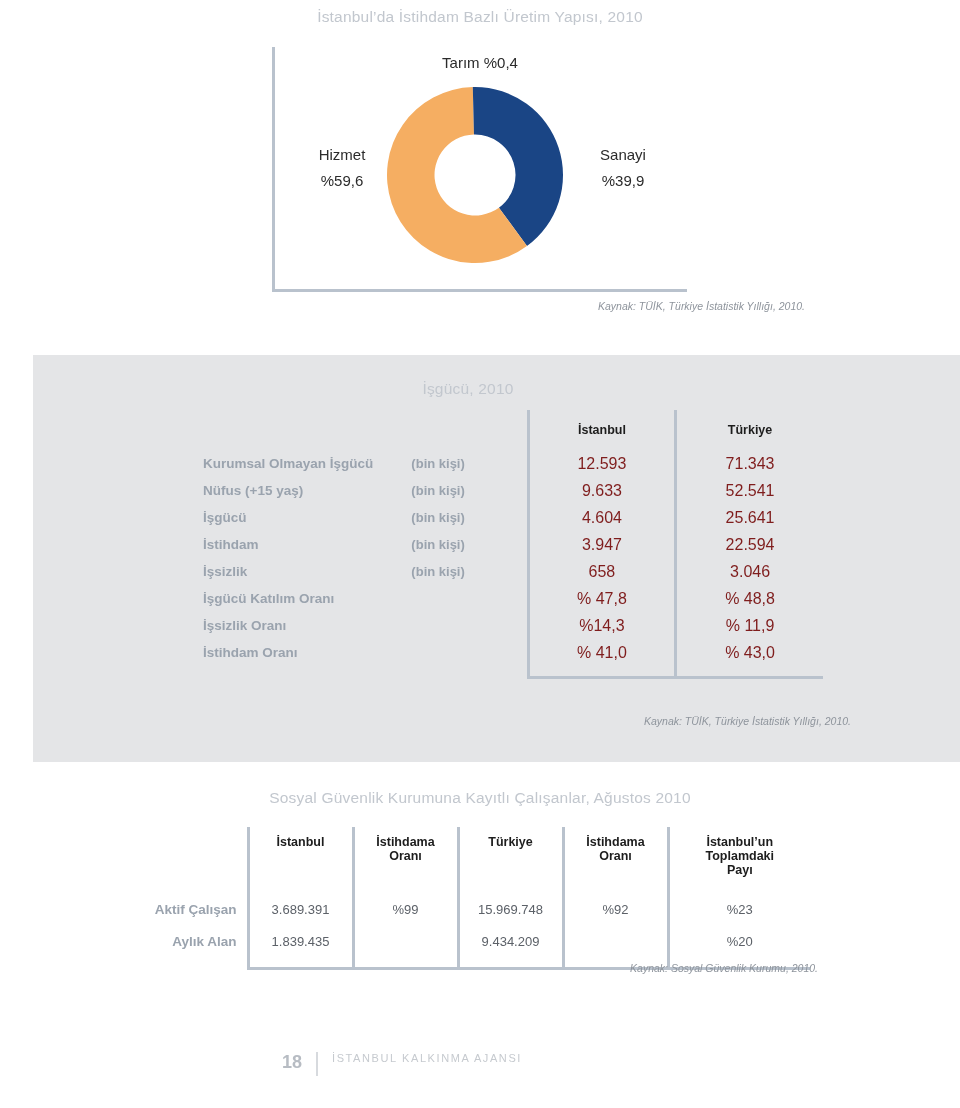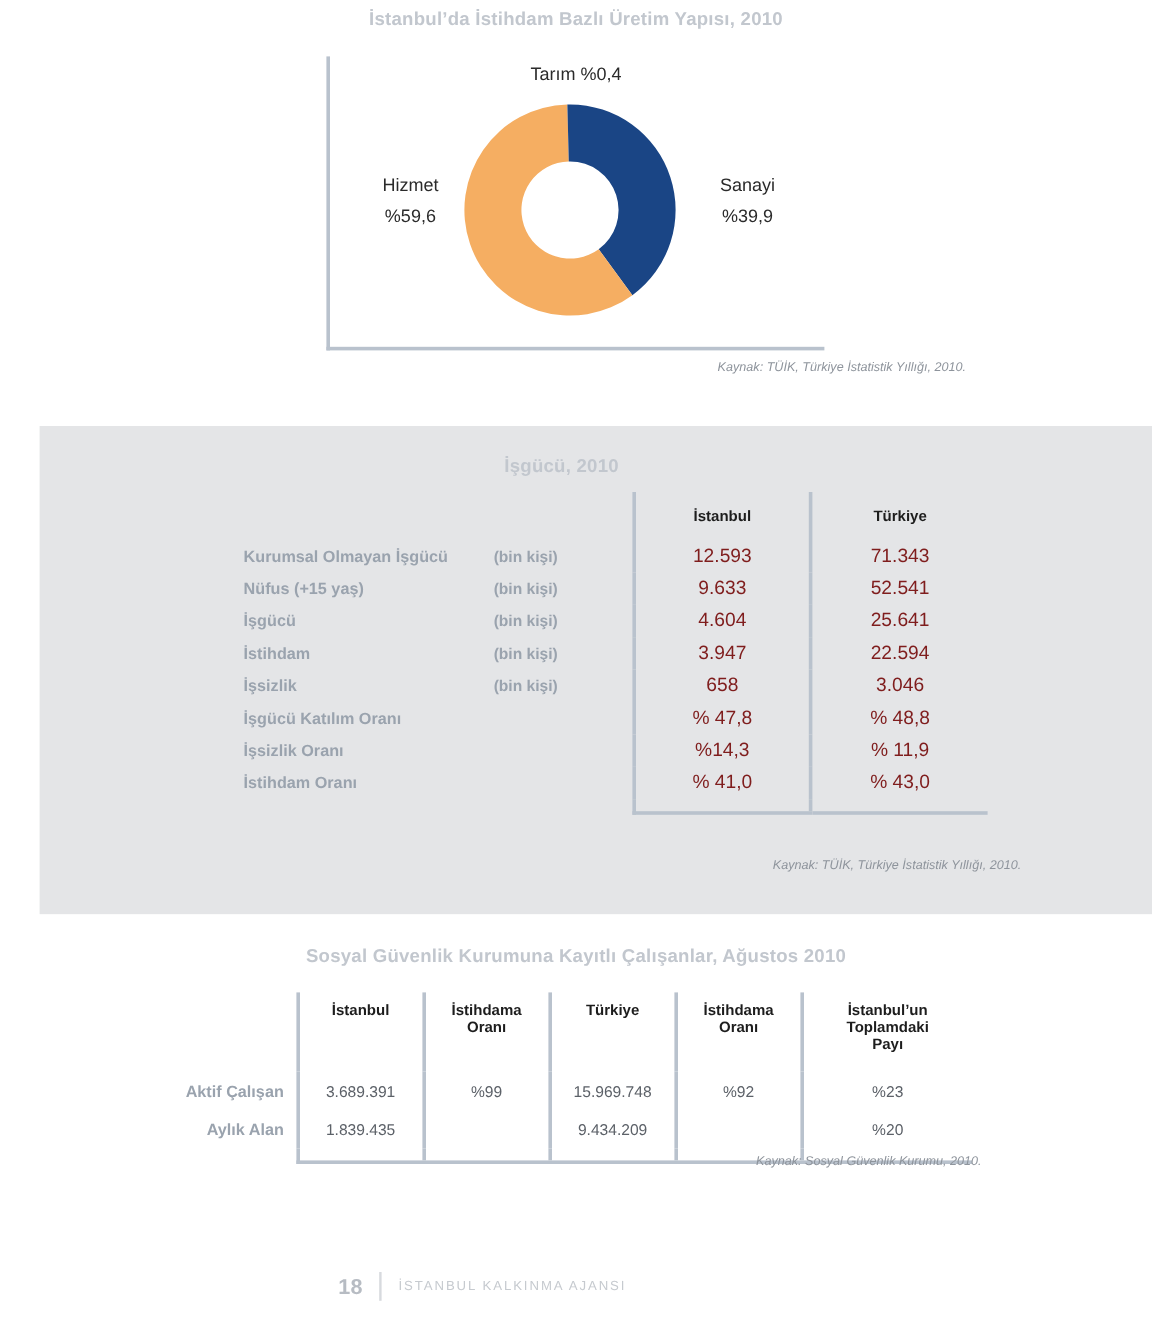--- a/index.html
+++ b/index.html
@@ -17,21 +17,21 @@
 
   
   #section-chart {
     position: absolute;
     left: 0; top: 0;
     width: 960px; height: 355px;
     background: #ffffff;
   }
   .sec-title {
     position: absolute;
-    font-weight: bold;
+    font-weight: normal;
     color: #c2c7ce;
     letter-spacing: .2px;
   }
   #chart-title {
     left: 0; top: 8px;
     width: 960px;
     text-align: center;
     font-size: 15.5px;
   }
   
@@ -183,21 +183,20 @@
   #sgk-table tfoot td.vsep { border-left: 3px solid #b9c2cd; }
   #sgk-table tfoot td.underline { border-bottom: 3px solid #b9c2cd; }
   #sgk-source { left: 0; top: 200px; width: 818px; text-align: right; }
 
   
   #page-footer {
     position: absolute;
     left: 0; top: 1052px;
     width: 804px; height: 40px;
     display: flex;
-    align-items: center;
     justify-content: center;
   }
   #footer-pagenum {
     font-size: 18px;
     font-weight: bold;
     color: #b7bcc3;
     padding-right: 14px;
   }
   #footer-rule {
     width: 2px; height: 24px;

